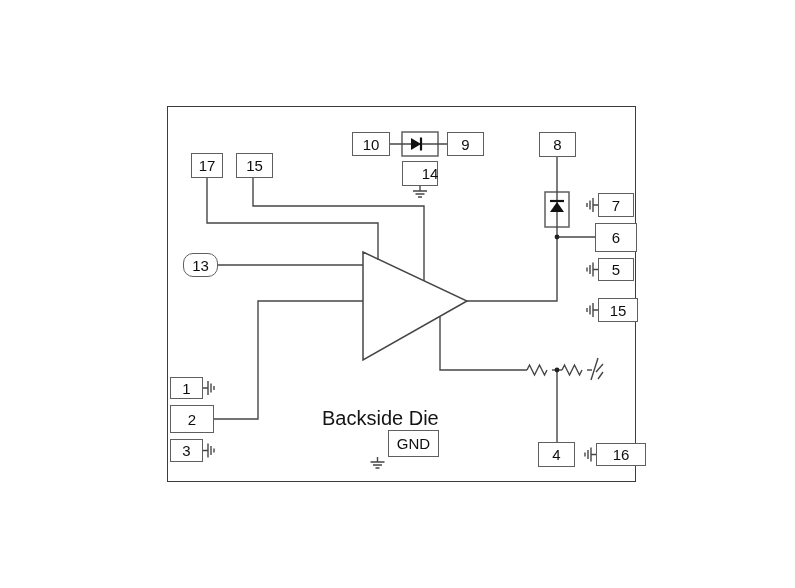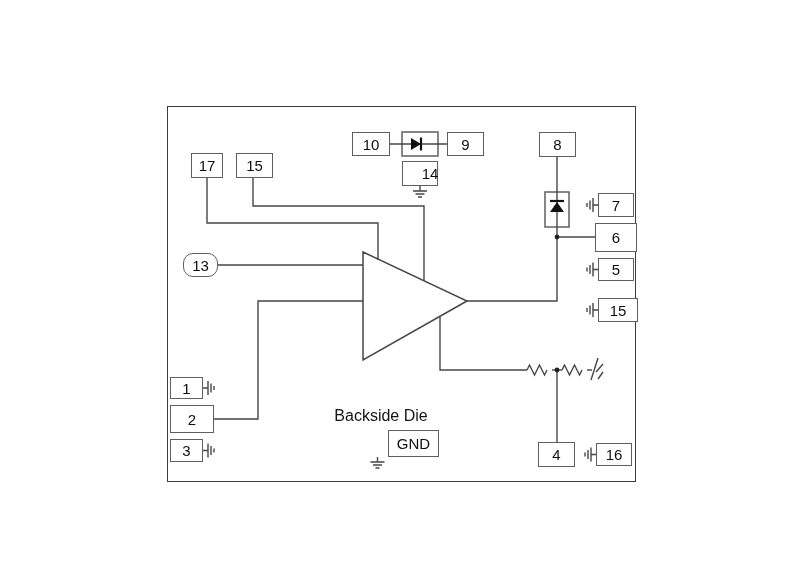--- a/index.html
+++ b/index.html
@@ -27,22 +27,22 @@
     background:#ffffff;
     border:1.5px solid #5f5f5f;
     display:flex;align-items:center;justify-content:center;
     font-size:15px;color:#0e0e0e;
     z-index:3;
     text-align:right;
   }
   .backside-label{
     position:absolute;
     left:322px;top:407px;width:118px;height:20px;
-    text-align:center;
-    font-size:16px;color:#141414;
+    text-align:left;
+    font-size:20px;color:#141414;
     z-index:3;
   }
 </style>
 </head>
 <body>
 
 <div class="stage" id="stage">
 
   <div class="die-outline"></div>
 
@@ -106,15 +106,15 @@
     <div class="pin-box" style="left: 595px; top: 223px; width: 42px; height: 29px;">6</div>
     <div class="pin-box" style="left: 598px; top: 193px; width: 36px; height: 24px;">7</div>
     <div class="pin-box" style="left: 539px; top: 132px; width: 37px; height: 25px;">8</div>
     <div class="pin-box" style="left: 447px; top: 132px; width: 37px; height: 24px;">9</div>
     <div class="pin-box" style="left: 352px; top: 132px; width: 38px; height: 24px;">10</div>
     <div class="pin-box" style="left: 236px; top: 153px; width: 37px; height: 25px;">15</div>
     <div class="pin-box" style="left: 191px; top: 153px; width: 32px; height: 25px;">17</div>
     <div class="pin-box" style="left: 183px; top: 253px; width: 35px; height: 24px; border-radius: 10px;">13</div>
     <div class="pin-box" style="left: 402px; top: 161px; width: 36px; height: 25px; padding-left: 20px;">14</div>
     <div class="pin-box" style="left: 598px; top: 298px; width: 40px; height: 24px;">15</div>
-    <div class="pin-box" style="left: 596px; top: 443px; width: 36px; height: 23px;">16</div>
+    <div class="pin-box" style="left: 596px; top: 443px; width: 50px; height: 23px;">16</div>
     <div class="pin-box" style="left: 352px; top: 430px; width: 51px; height: 27px; margin-left: 36px;">GND</div>
   </div>
 
 </body></html>

